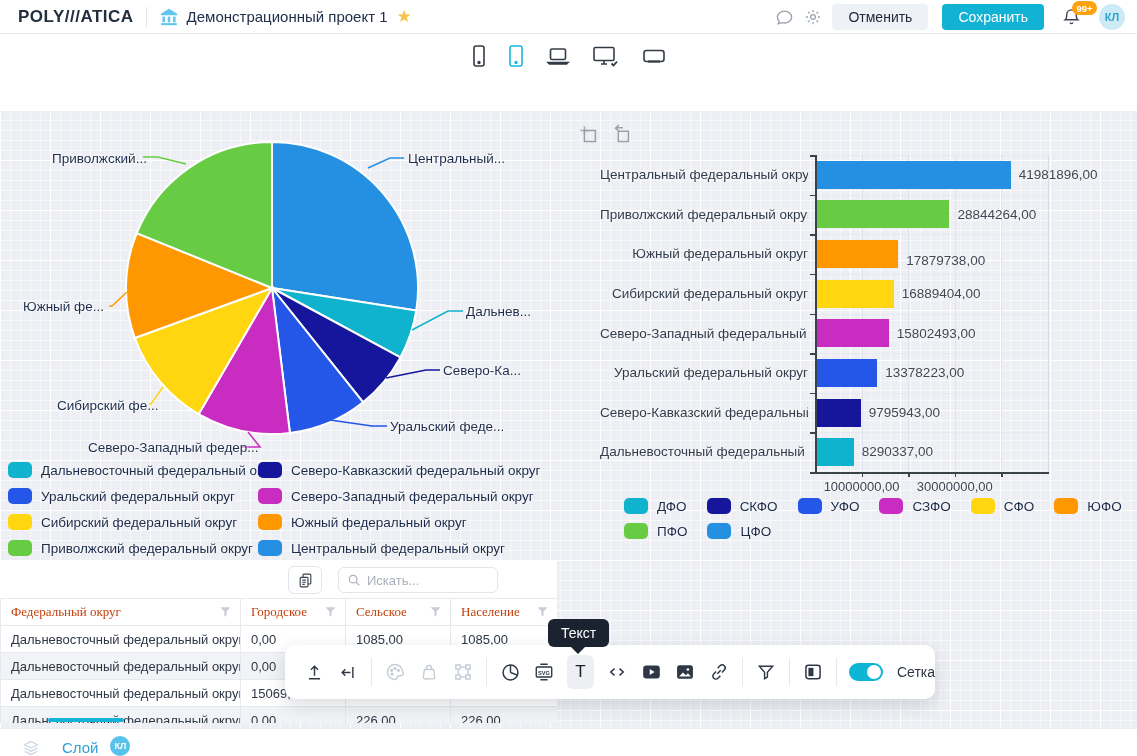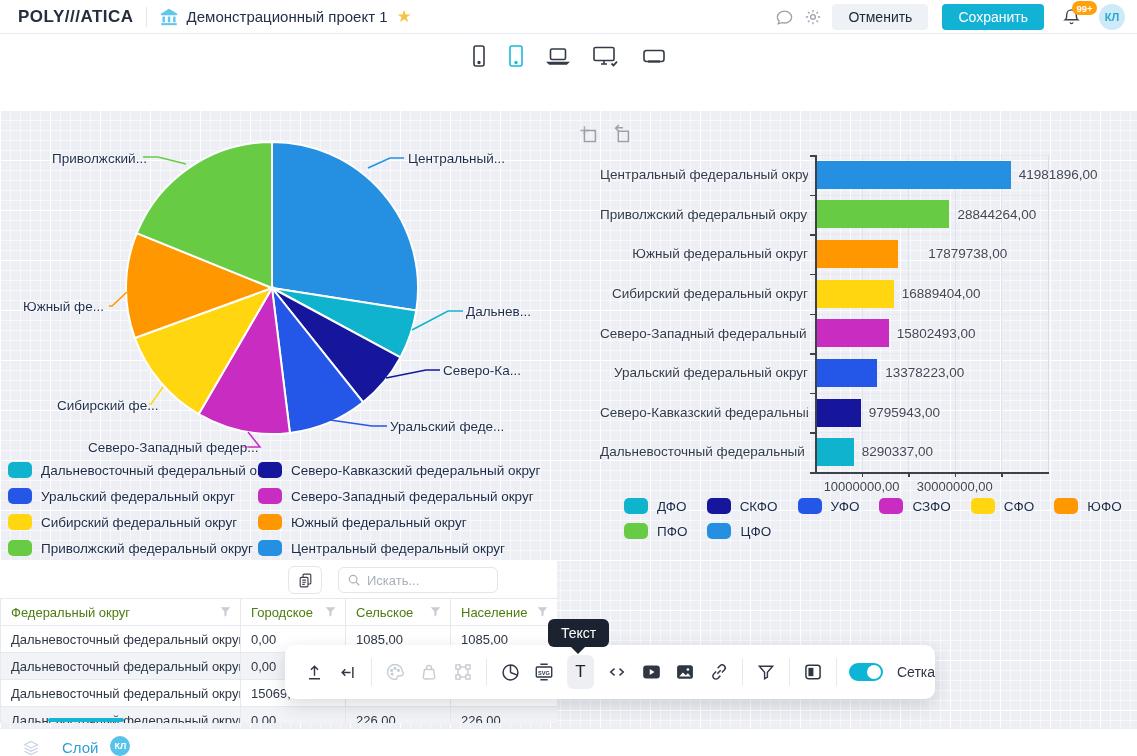--- a/index.html
+++ b/index.html
@@ -68,21 +68,21 @@
 
   
   #tablepanel { position:absolute; left:0; top:450px; width:557px; height:163px; background:#fff; overflow:hidden; }
   .tbl-controls { position:relative; height:38px; }
   .copy-btn { position:absolute; left:288px; top:6px; width:34px; height:28px; background:#fff; border:1px solid #e2e5ea; border-radius:6px; display:flex; align-items:center; justify-content:center; color:#39404c; cursor:pointer; }
   .search-box { position:absolute; left:338px; top:7px; width:160px; height:26px; background:#fff; border:1px solid #e2e5ea; border-radius:6px; display:flex; align-items:center; padding:0 8px; gap:6px; color:#a9b0ba; }
   .search-box input { border:none; outline:none; width:115px; font-size:13px; font-family:inherit; color:#3a414d; }
   .search-box input::placeholder { color:#a9b0ba; }
   table.grid { border-collapse:collapse; table-layout:fixed; width:557px; }
   table.grid th, table.grid td { border:1px solid #e6e9ed; height:27px; padding:0 10px; font-size:13px; text-align:left; overflow:hidden; white-space:nowrap; }
-  table.grid th { color:#4d7c0f; font-weight:normal; position:relative; }
+  table.grid th { color:#c2410c; font-weight:normal; position:relative;font-family:Liberation Serif, serif; }
   table.grid td { color:#2e3744; }
   table.grid tr.alt td { background:#f2f3f6; }
   .th-funnel { position:absolute; right:8px; top:6px; color:#c9cdd5; }
   .hscroll { position:absolute; left:48px; top:158px; width:76px; height:4px; border-radius:2px; background:#14b4d8; }
 
   
   #toolbar { position:absolute; left:285px; top:535px; width:650px; height:54px; background:#fff; border-radius:10px;
     box-shadow:0 6px 18px rgba(30,40,60,.16); display:flex; align-items:center; padding:0 18px; gap:12px; z-index:40; }
   .tb-ico { width:22px; height:34px; display:flex; align-items:center; justify-content:center; color:#2f3744; cursor:pointer; flex:0 0 auto; }
   .tb-ico.disabled { color:#c6ccd4; cursor:default; }
@@ -279,21 +279,21 @@
         <div class="bc-grid" style="left: 354.8px; top: 5px; height: 317px;"></div>
         <div class="bc-grid" style="left: 401.4px; top: 5px; height: 317px;"></div>
         <div class="bc-cat" style="top: 5px; height: 39.625px; line-height: 39.625px;">Центральный федеральный округ</div>
         <div class="bc-bar" style="left: 215px; top: 10.8125px; width: 195.636px; height: 28px; background: rgb(37, 144, 226);"></div>
         <div class="bc-val" style="left: 418.636px; top: 5px; height: 39.625px; line-height: 39.625px;">41981896,00</div>
         <div class="bc-cat" style="top: 44.625px; height: 39.625px; line-height: 39.625px;">Приволжский федеральный округ</div>
         <div class="bc-bar" style="left: 215px; top: 50.4375px; width: 134.414px; height: 28px; background: rgb(103, 204, 68);"></div>
         <div class="bc-val" style="left: 357.414px; top: 44.625px; height: 39.625px; line-height: 39.625px;">28844264,00</div>
         <div class="bc-cat" style="top: 84.25px; height: 39.625px; line-height: 39.625px;">Южный федеральный округ</div>
         <div class="bc-bar" style="left: 215px; top: 90.0625px; width: 83.3196px; height: 28px; background: rgb(255, 152, 0);"></div>
-        <div class="bc-val" style="left: 306.32px; top: 84px; height: 39.625px; line-height: 39.625px; margin-left: 22px;">17879738,00</div>
+        <div class="bc-val" style="left: 306.32px; top: 91px; height: 39.625px; line-height: 39.625px;">17879738,00</div>
         <div class="bc-cat" style="top: 123.875px; height: 39.625px; line-height: 39.625px;">Сибирский федеральный округ</div>
         <div class="bc-bar" style="left: 215px; top: 129.688px; width: 78.7046px; height: 28px; background: rgb(255, 214, 15);"></div>
         <div class="bc-val" style="left: 301.705px; top: 123.875px; height: 39.625px; line-height: 39.625px;">16889404,00</div>
         <div class="bc-cat" style="top: 163.5px; height: 39.625px; line-height: 39.625px;">Северо-Западный федеральный ок...</div>
         <div class="bc-bar" style="left: 215px; top: 169.312px; width: 73.6396px; height: 28px; background: rgb(201, 44, 192);"></div>
         <div class="bc-val" style="left: 296.64px; top: 163.5px; height: 39.625px; line-height: 39.625px;">15802493,00</div>
         <div class="bc-cat" style="top: 203.125px; height: 39.625px; line-height: 39.625px;">Уральский федеральный округ</div>
         <div class="bc-bar" style="left: 215px; top: 208.938px; width: 62.3425px; height: 28px; background: rgb(36, 86, 232);"></div>
         <div class="bc-val" style="left: 285.343px; top: 203.125px; height: 39.625px; line-height: 39.625px;">13378223,00</div>
         <div class="bc-cat" style="top: 242.75px; height: 39.625px; line-height: 39.625px;">Северо-Кавказский федеральный ...</div>

